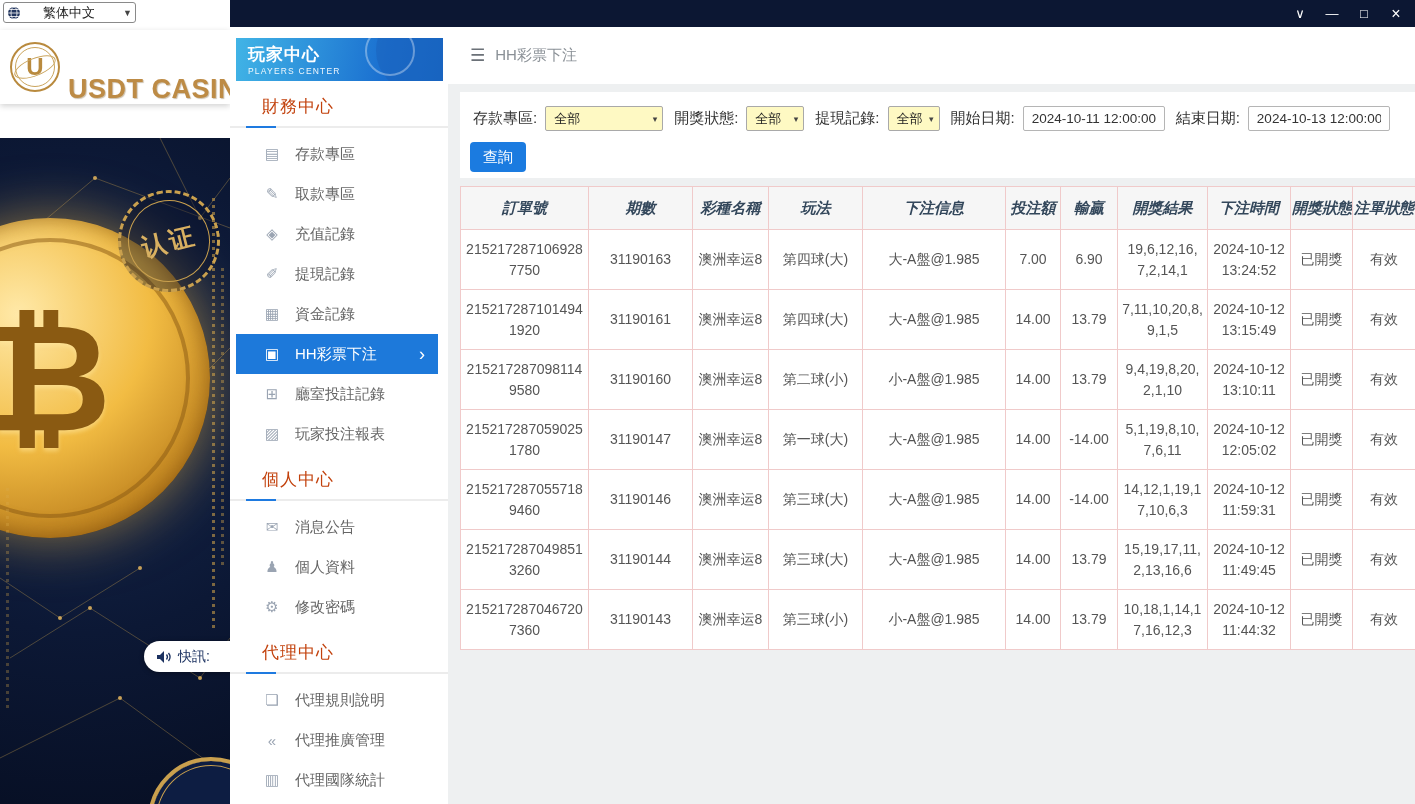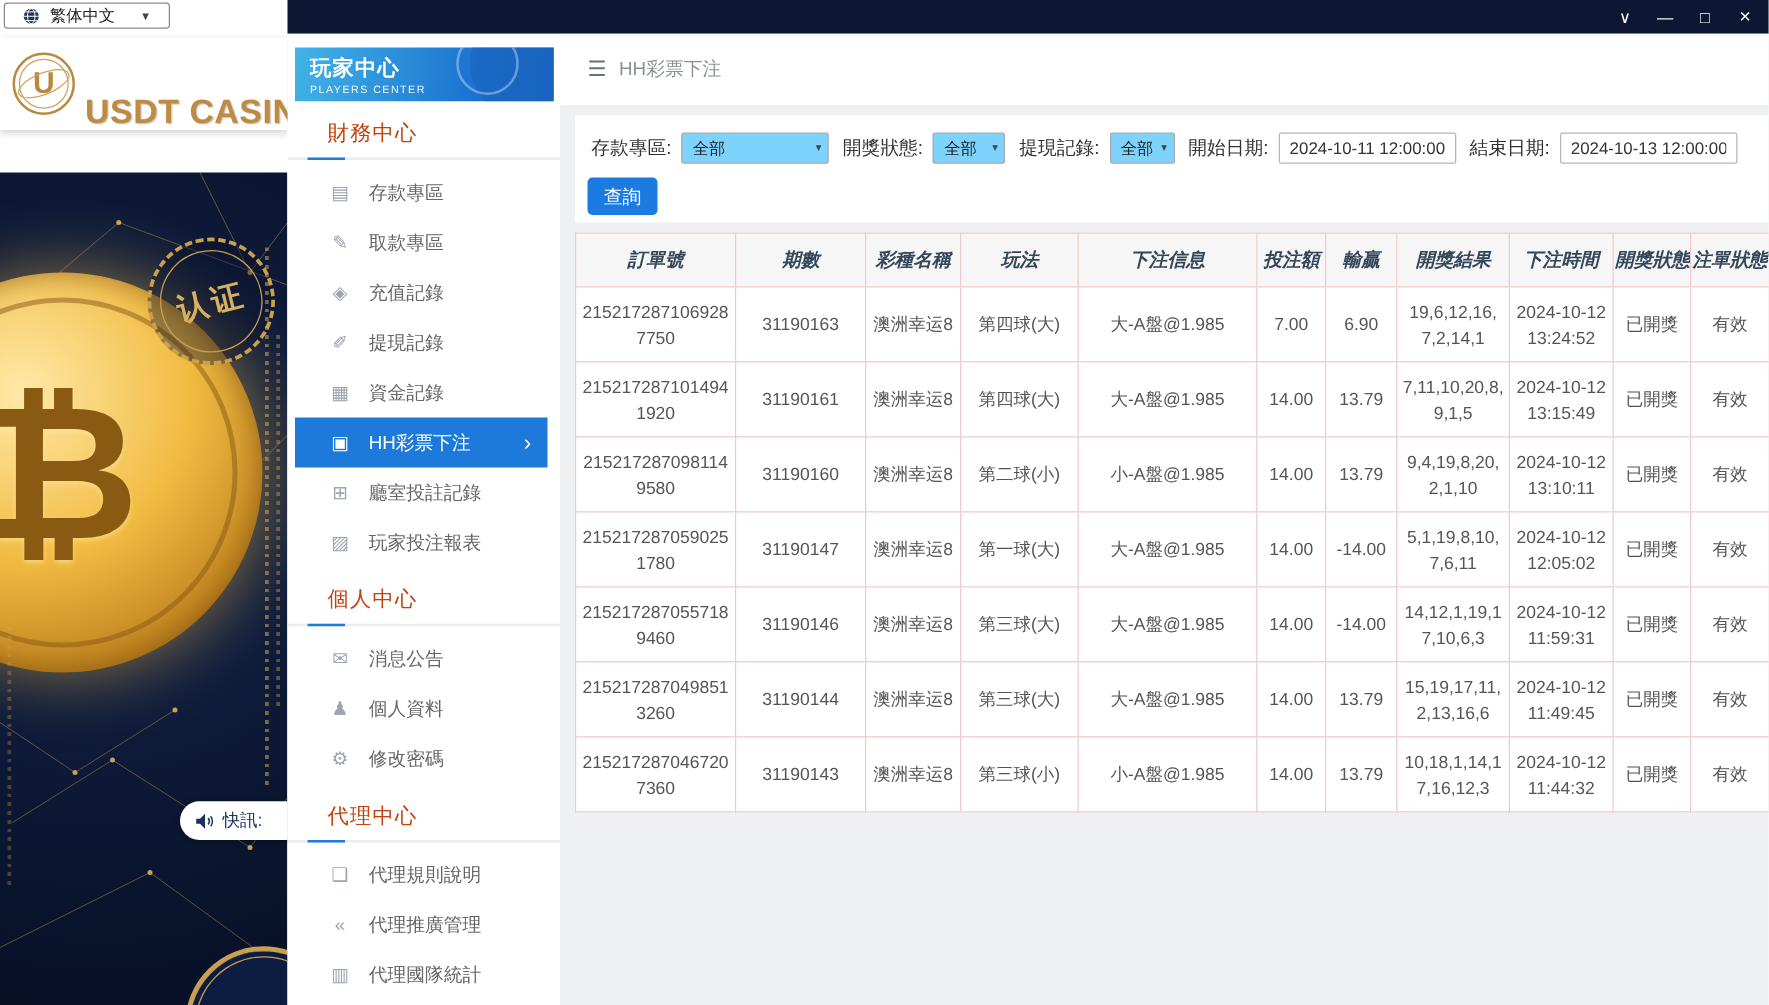--- a/index.html
+++ b/index.html
@@ -3,21 +3,21 @@
 <meta charset="utf-8">
 <style>
   html,body{margin:0;padding:0;}
   body{
     width:1415px;height:804px;position:relative;overflow:hidden;
     font-family:"Liberation Sans","DejaVu Sans",sans-serif;background:#fff;
   }
   
   .left-col{position:absolute;left:0;top:0;width:230px;height:804px;background:#fff;overflow:hidden;}
   .lang-box{position:absolute;left:3px;top:2px;width:133px;height:21px;border:1px solid #8a8a8a;border-radius:3px;
-    background:#fff;display:flex;align-items:center;gap:8px;padding:0 14px;box-sizing:border-box;cursor:pointer;}
+    background:#fff;display:flex;align-items:center;gap:22px;padding:0 3px;box-sizing:border-box;cursor:pointer;}
   .lang-text{font-size:13px;color:#222;flex:1;}
   .lang-arrow{font-size:9px;color:#444;}
   .logo-area{position:absolute;left:0;top:30px;width:230px;height:74px;background:#fff;
     box-shadow:0 2px 6px rgba(0,0,0,.18);display:flex;align-items:center;gap:8px;padding-left:10px;box-sizing:border-box;z-index:2;}
   .logo-coin{width:46px;height:46px;border-radius:50%;border:2px solid #b98a3e;position:relative;flex:none;
     display:flex;align-items:center;justify-content:center;color:#b98a3e;font-weight:bold;font-size:24px;}
   .logo-coin::before{content:'';position:absolute;inset:3px;border:1px solid #caa45c;border-radius:50%;}
   .logo-coin::after{content:'';position:absolute;width:42px;height:16px;border:1px solid #caa45c;border-radius:50%;transform:rotate(-22deg);}
   .logo-text{font-size:27px;font-weight:bold;color:#bd8b45;letter-spacing:.5px;text-shadow:1px 1px 1px rgba(110,75,20,.35);white-space:nowrap;margin-top:44px;}
   .btc-panel{position:absolute;left:0;top:138px;width:230px;height:666px;overflow:hidden;
@@ -67,21 +67,21 @@
   .side-item.active .side-ico{color:#fff;}
   .side-chev{position:absolute;right:13px;font-size:18px;color:#fff;line-height:1;}
   
   .main{position:absolute;left:448px;top:27px;width:967px;height:777px;background:#eef0f1;overflow:hidden;}
   .crumb{height:57px;background:#fff;display:flex;align-items:center;gap:10px;padding-left:22px;}
   .crumb-burger{font-size:17px;color:#6b7178;cursor:pointer;}
   .crumb-text{font-size:15px;color:#8a9096;}
   .filter-card{margin:8px 0 0 12px;width:955px;height:86px;background:#fff;box-sizing:border-box;padding:14px 0 0 10px;}
   .filter-row{display:flex;align-items:center;gap:8px;}
   .f-lbl{font-size:15px;color:#333;white-space:nowrap;margin-left:3px;}
-  .sel{height:25px;border:1px solid #a9a9a9;border-radius:2px;background:#7dd3fc;display:inline-flex;align-items:center;
+  .sel{height:25px;border:1px solid #a9a9a9;border-radius:2px;background:#fef9c3;display:inline-flex;align-items:center;
     justify-content:space-between;padding:0 5px 0 8px;box-sizing:border-box;font-size:13px;color:#222;cursor:pointer;flex:none;text-align:center;}
   .sel-a{font-size:9px;color:#444;margin-left:6px;}
   .f-inp{height:25px;border:1px solid #b5b5b5;border-radius:2px;font-size:13.5px;color:#333;padding:0 8px;
     box-sizing:border-box;font-family:inherit;flex:none;}
   .btn-query{margin-top:11px;width:56px;height:30px;background:#1b7be0;color:#fff;border:none;border-radius:4px;
     font-size:15px;cursor:pointer;font-family:inherit;}
   .table-card{margin:8px 0 0 12px;width:955px;background:#fff;}
   table{border-collapse:collapse;table-layout:fixed;width:955px;}
   th,td{border:1px solid #f0caca;text-align:center;vertical-align:middle;}
   th{height:42px;font-size:15px;color:#33475b;background:#f6f6f6;font-weight:bold;padding:0 1px;white-space:nowrap;overflow:hidden;font-style:italic;}

